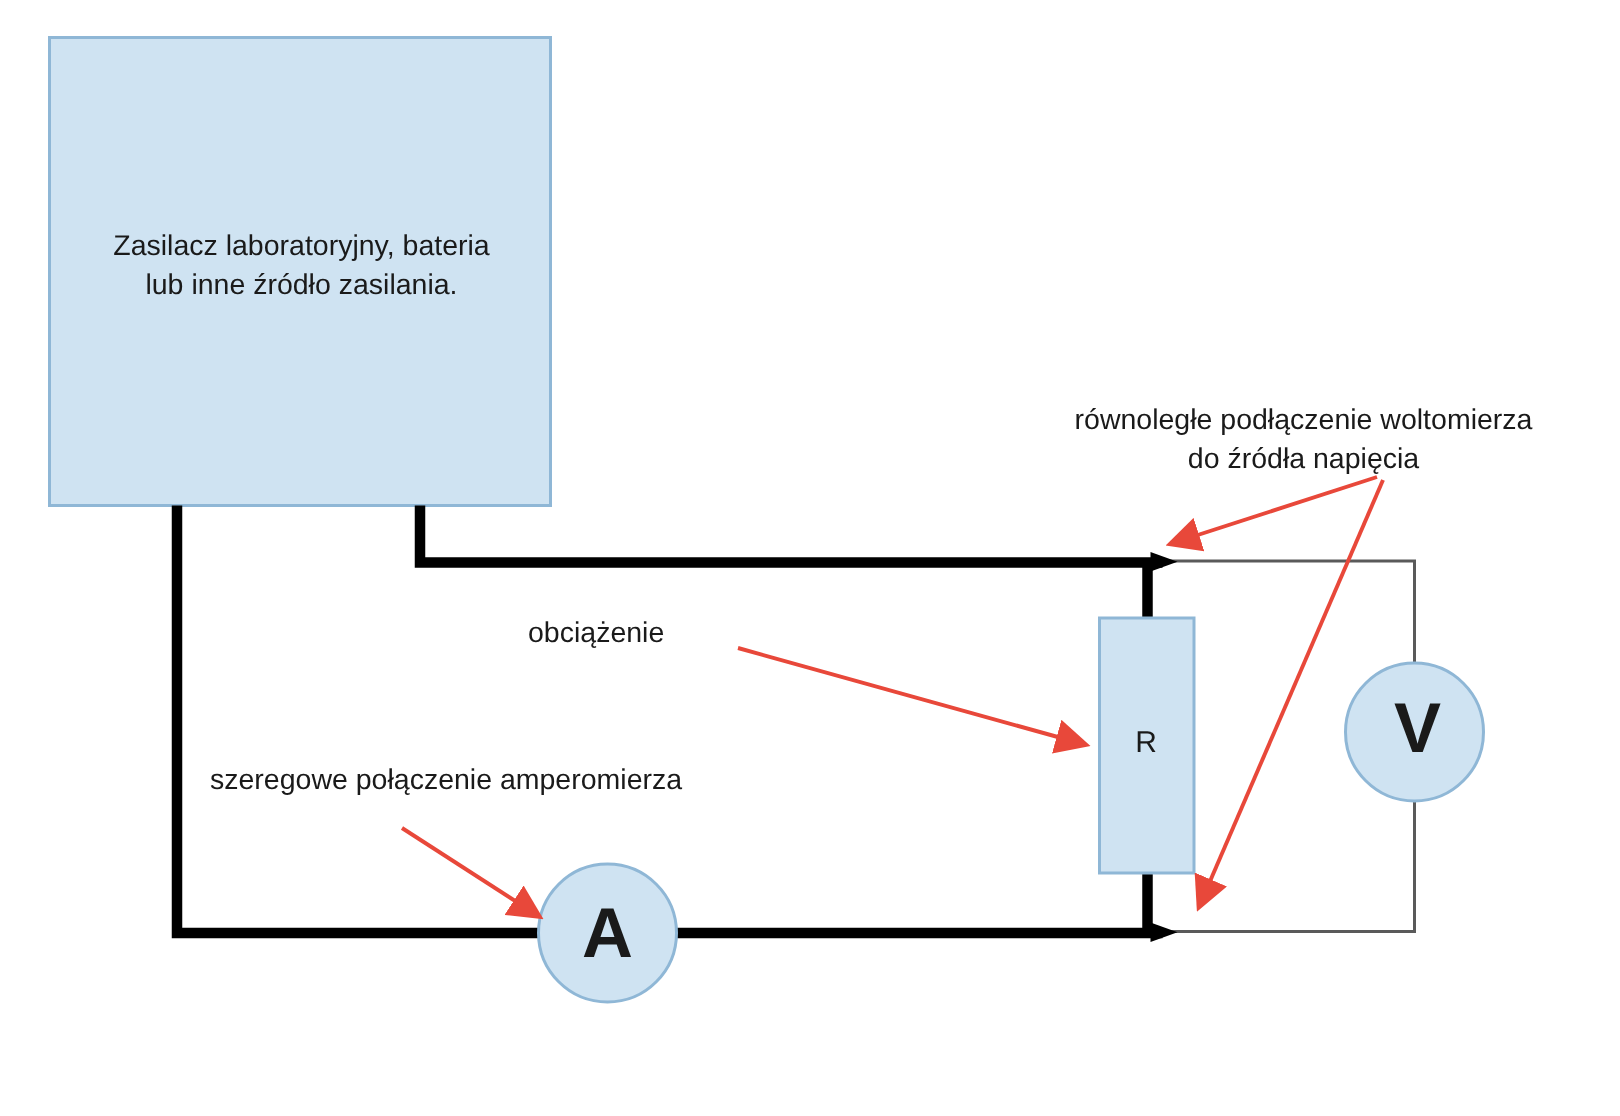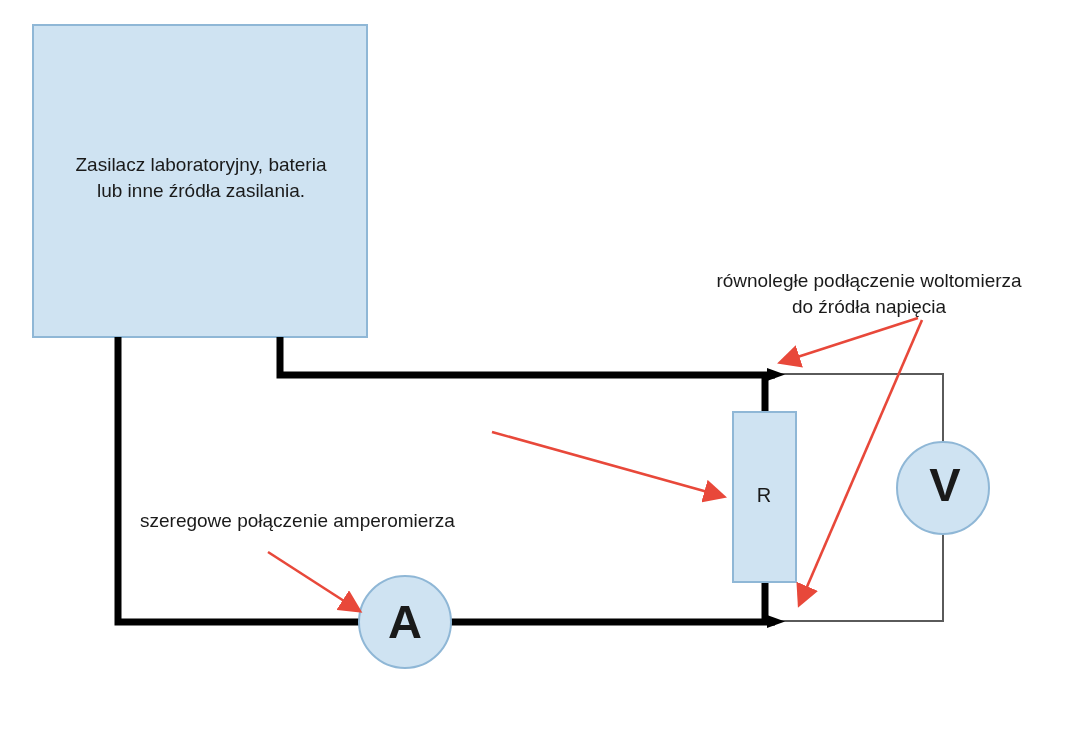--- a/index.html
+++ b/index.html
@@ -123,25 +123,26 @@
 
     <circle cx="943" cy="488" r="46" fill="#cfe3f2" stroke="#8fb7d6" stroke-width="2"></circle>
 
     <line x1="918" y1="318" x2="782" y2="362" stroke="#e8483a" stroke-width="2.6" marker-end="url(#arrow-red)"></line>
     <line x1="922" y1="320" x2="800" y2="603" stroke="#e8483a" stroke-width="2.6" marker-end="url(#arrow-red)"></line>
     <line x1="492" y1="432" x2="722" y2="496" stroke="#e8483a" stroke-width="2.6" marker-end="url(#arrow-red)"></line>
     <line x1="268" y1="552" x2="358" y2="610" stroke="#e8483a" stroke-width="2.6" marker-end="url(#arrow-red)"></line>
   </svg>
 
   <div class="lbl" id="source-label">Zasilacz laboratoryjny, bateria
-lub inne źródła zasilania.</div>
+lub inne źródło zasilania.</div>
 
   <div class="lbl" id="voltmeter-note">równoległe podłączenie woltomierza
 do źródła napięcia</div>
 
+  <div class="lbl" id="load-label">obciążenie</div>
 
   <div class="lbl" id="ammeter-note">szeregowe połączenie amperomierza</div>
 
   <div id="resistor-letter">R</div>
 
   <div class="meter-glyph" id="ammeter-letter">A</div>
 
   <div class="meter-glyph" id="voltmeter-letter">V</div>
 
 </div>

